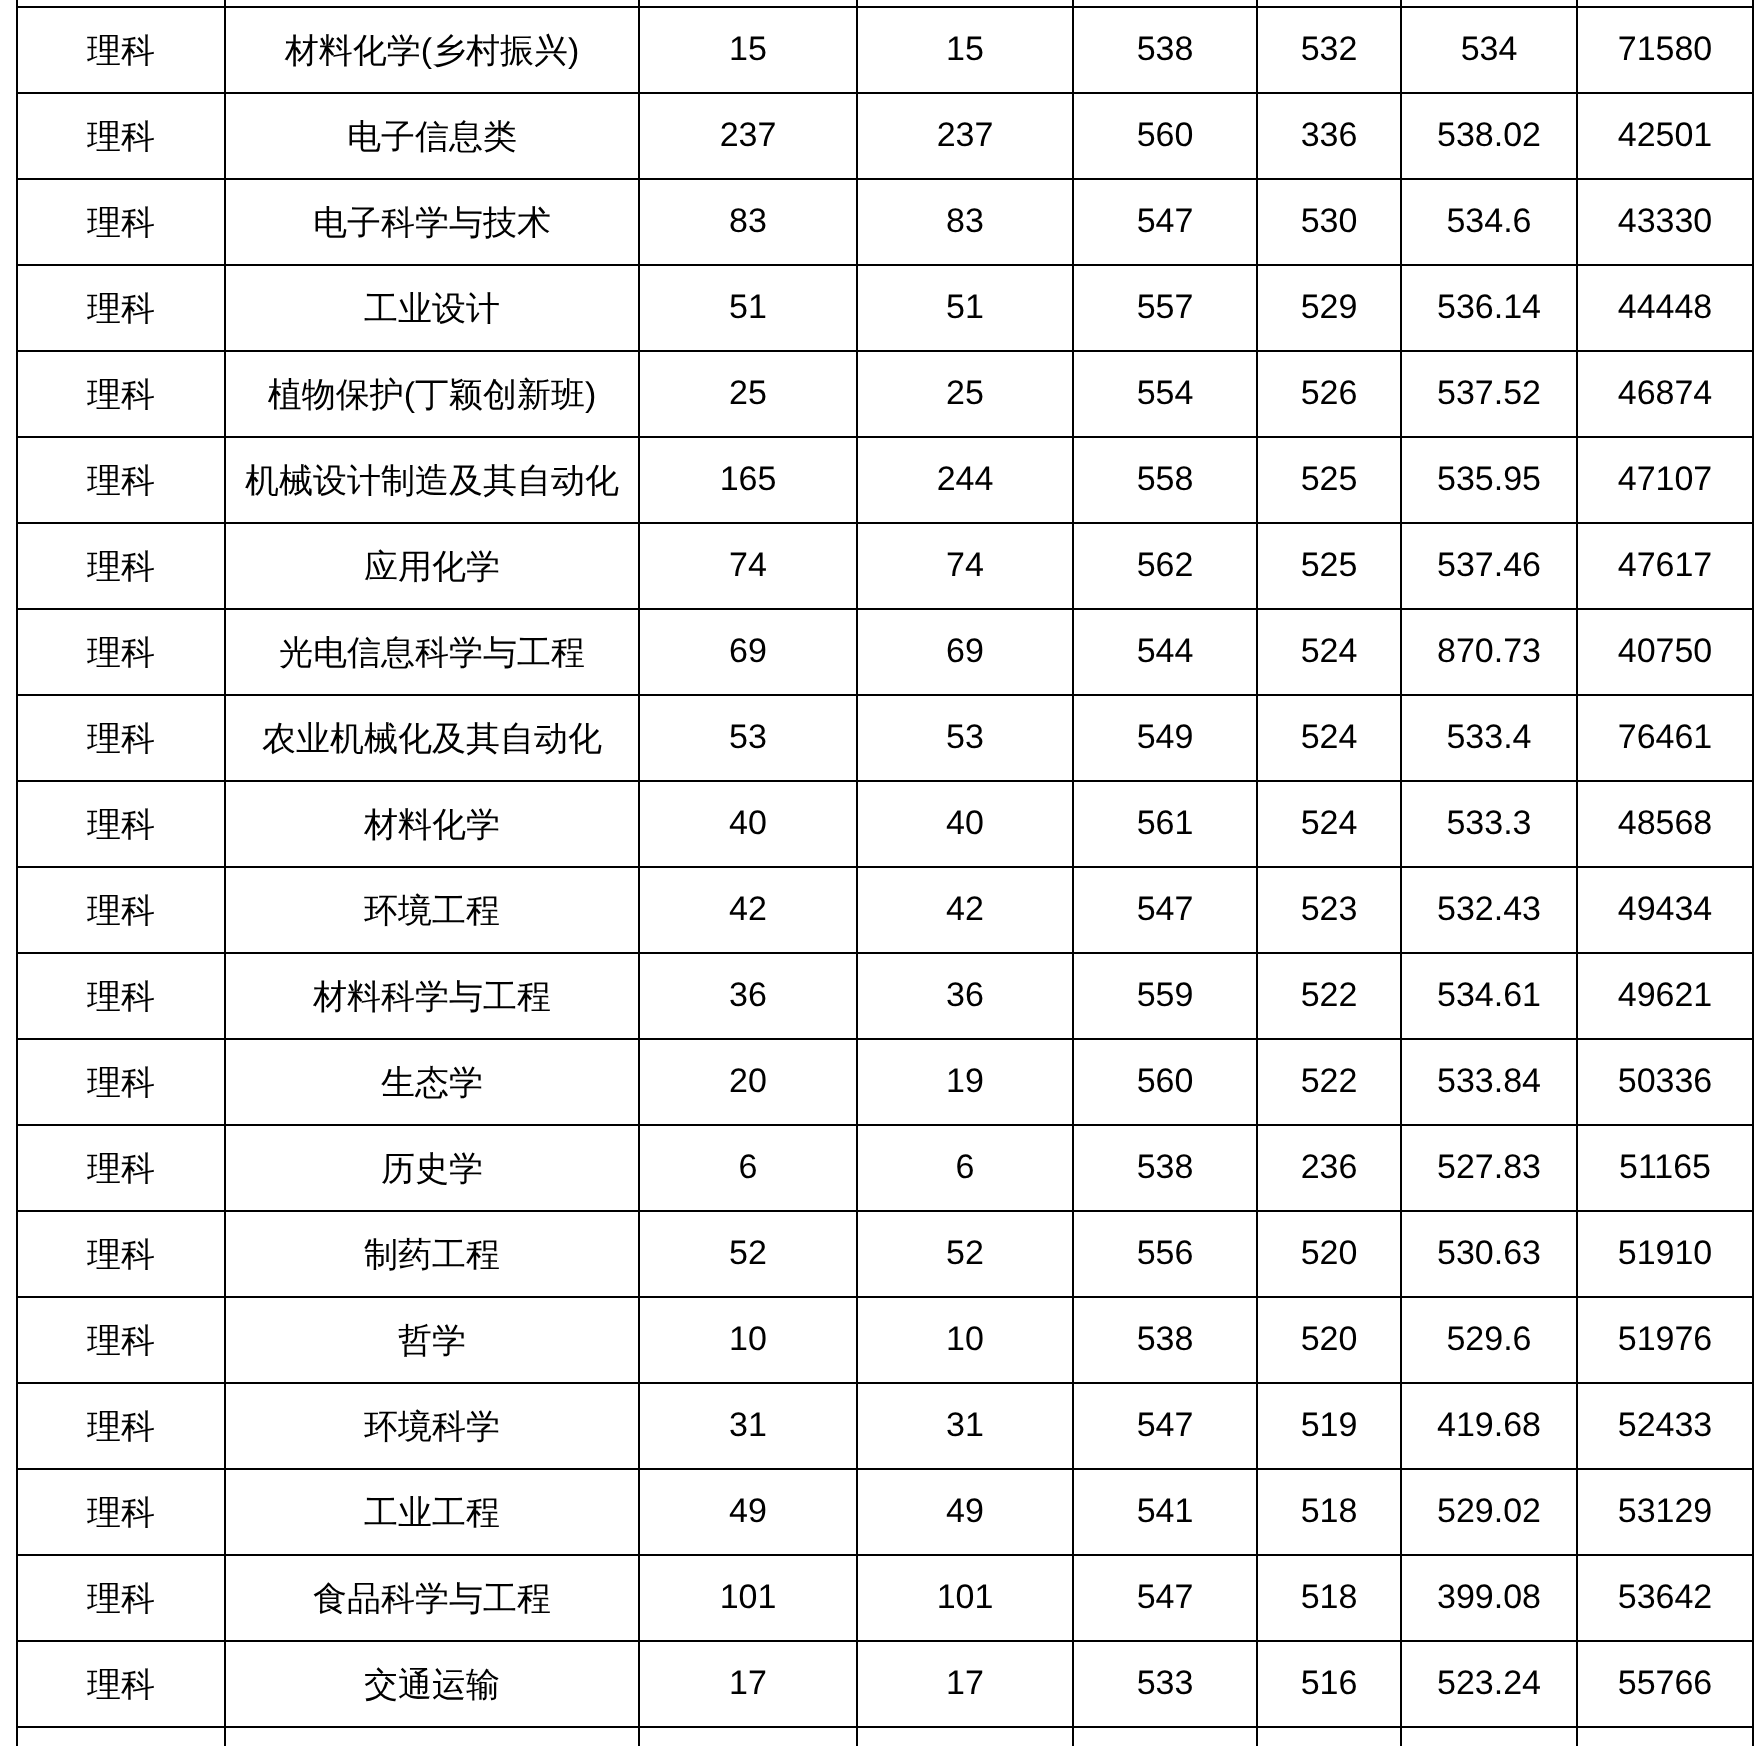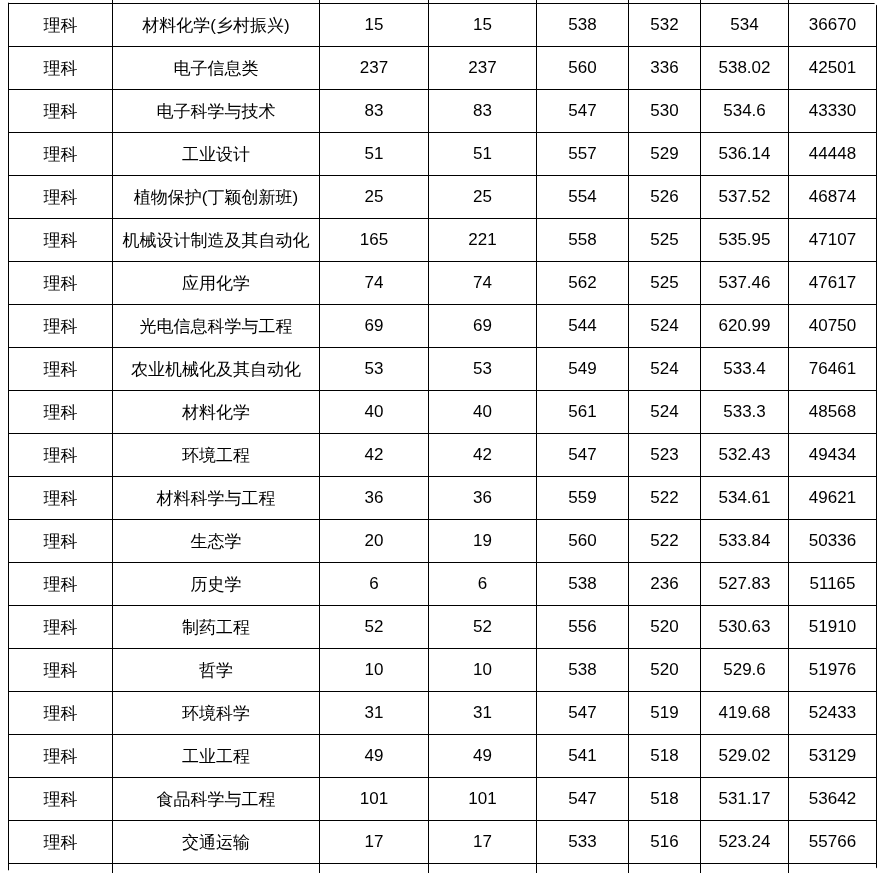--- a/index.html
+++ b/index.html
@@ -7,21 +7,20 @@
     padding: 0;
     background: #ffffff;
   }
   .screen {
     position: relative;
     width: 882px;
     height: 873px;
     background: #ffffff;
     overflow: hidden;
     font-family: "Liberation Sans", "DejaVu Sans", sans-serif;
-    border-radius: 18px;
   }
   .table-viewport {
     position: absolute;
     left: 0;
     top: 0;
     width: 882px;
     height: 873px;
     overflow: hidden;
   }
   table.score-table {
@@ -81,21 +80,21 @@
             <td></td>
           </tr>
           <tr>
             <td>理科</td>
             <td>材料化学(乡村振兴)</td>
             <td>15</td>
             <td>15</td>
             <td>538</td>
             <td>532</td>
             <td>534</td>
-            <td>36670</td>
+            <td>71580</td>
           </tr>
           <tr>
             <td>理科</td>
             <td>电子信息类</td>
             <td>237</td>
             <td>237</td>
             <td>560</td>
             <td>336</td>
             <td>538.02</td>
             <td>42501</td>
@@ -127,21 +126,21 @@
             <td>25</td>
             <td>554</td>
             <td>526</td>
             <td>537.52</td>
             <td>46874</td>
           </tr>
           <tr>
             <td>理科</td>
             <td>机械设计制造及其自动化</td>
             <td>165</td>
-            <td>221</td>
+            <td>244</td>
             <td>558</td>
             <td>525</td>
             <td>535.95</td>
             <td>47107</td>
           </tr>
           <tr>
             <td>理科</td>
             <td>应用化学</td>
             <td>74</td>
             <td>74</td>
@@ -150,21 +149,21 @@
             <td>537.46</td>
             <td>47617</td>
           </tr>
           <tr>
             <td>理科</td>
             <td>光电信息科学与工程</td>
             <td>69</td>
             <td>69</td>
             <td>544</td>
             <td>524</td>
-            <td>620.99</td>
+            <td>870.73</td>
             <td>40750</td>
           </tr>
           <tr>
             <td>理科</td>
             <td>农业机械化及其自动化</td>
             <td>53</td>
             <td>53</td>
             <td>549</td>
             <td>524</td>
             <td>533.4</td>
@@ -260,21 +259,21 @@
             <td>529.02</td>
             <td>53129</td>
           </tr>
           <tr>
             <td>理科</td>
             <td>食品科学与工程</td>
             <td>101</td>
             <td>101</td>
             <td>547</td>
             <td>518</td>
-            <td>531.17</td>
+            <td>399.08</td>
             <td>53642</td>
           </tr>
           <tr>
             <td>理科</td>
             <td>交通运输</td>
             <td>17</td>
             <td>17</td>
             <td>533</td>
             <td>516</td>
             <td>523.24</td>

